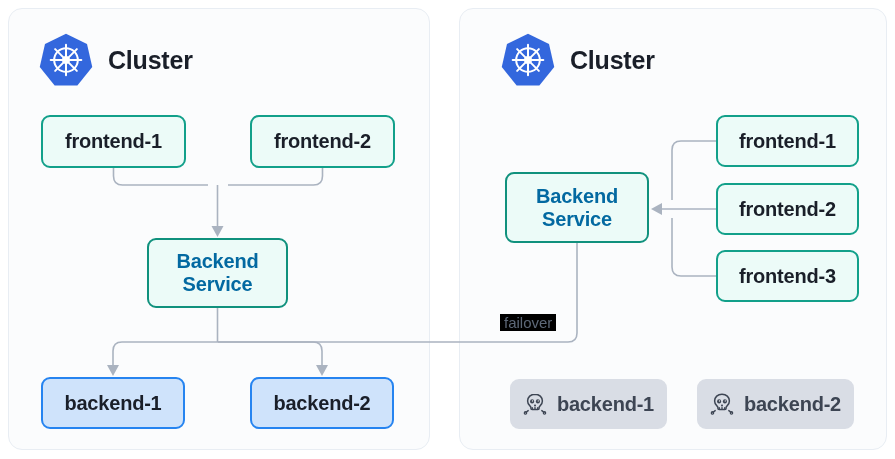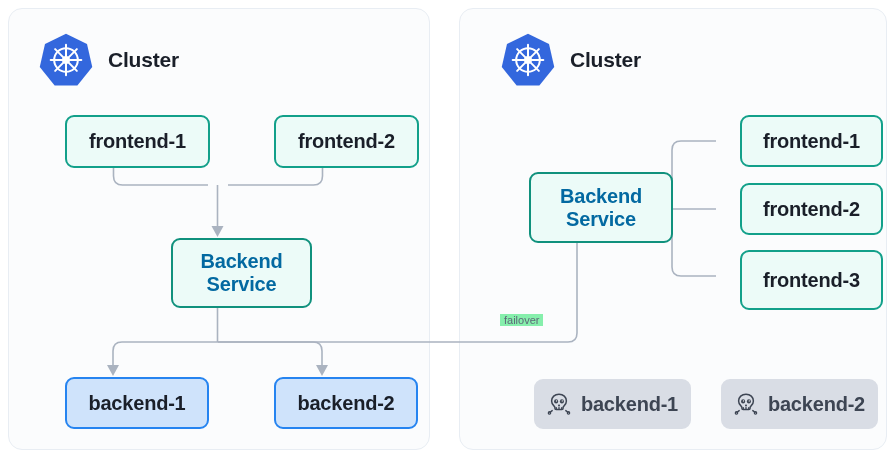--- a/index.html
+++ b/index.html
@@ -34,42 +34,41 @@
     display: flex;
     align-items: center;
     gap: 14px;
   }
   #header-left  { left: 38px;  top: 32px; }
   #header-right { left: 500px; top: 32px; }
 
   .k8s-icon { width: 56px; height: 56px; display: block; }
 
   .cluster-title {
-    font-size: 21px;
+    font-size: 25px;
     font-weight: bold;
     color: #1a1f29;
     letter-spacing: -0.2px;
     white-space: nowrap;
   }
 
   
   .node {
     position: absolute;
     box-sizing: border-box;
     display: flex;
     align-items: center;
     justify-content: center;
     border-radius: 9px;
     font-size: 20px;
     font-weight: bold;
     letter-spacing: -0.2px;
     text-align: center;
     line-height: 1.15;
     z-index: 3;
-    margin-left: 24px;
   }
 
   .node.frontend {
     background: #ecfbf8;
     border: 2px solid #12a08a;
     color: #1a1f29;
   }
   .node.service {
     background: #ecfbf8;
     border: 2px solid #10917d;
@@ -97,21 +96,21 @@
   #l-frontend-1 { left: 41px;  top: 115px; width: 145px; height: 53px; }
   #l-frontend-2 { left: 250px; top: 115px; width: 145px; height: 53px; }
   #l-service    { left: 147px; top: 238px; width: 141px; height: 70px; }
   #l-backend-1  { left: 41px;  top: 377px; width: 144px; height: 52px; }
   #l-backend-2  { left: 250px; top: 377px; width: 144px; height: 52px; }
 
   
   #r-service    { left: 505px; top: 172px; width: 144px; height: 71px; }
   #r-frontend-1 { left: 716px; top: 115px; width: 143px; height: 52px; }
   #r-frontend-2 { left: 716px; top: 183px; width: 143px; height: 52px; }
-  #r-frontend-3 { left: 716px; top: 250px; width: 143px; height: 60px; }
+  #r-frontend-3 { left: 716px; top: 250px; width: 143px; height: 52px; }
   #r-backend-1  { left: 510px; top: 379px; width: 157px; height: 50px; }
   #r-backend-2  { left: 697px; top: 379px; width: 157px; height: 50px; }
 
   
   #connectors {
     position: absolute;
     left: 0;
     top: 0;
     width: 895px;
     height: 459px;
@@ -123,23 +122,23 @@
     stroke: #aab3c0;
     stroke-width: 1.6;
   }
   .conn-head { fill: #aab3c0; }
 
   
   #failover-label {
     position: absolute;
     left: 500px;
     top: 314px;
-    font-size: 11px;
+    font-size: 15px;
     color: #5d6878;
-    background: #86efac;
+    background: #000000;
     padding: 0 4px;
     z-index: 2;
     white-space: nowrap;
   }
 </style>
 </head>
 <body>
 
 <div id="stage">
 

